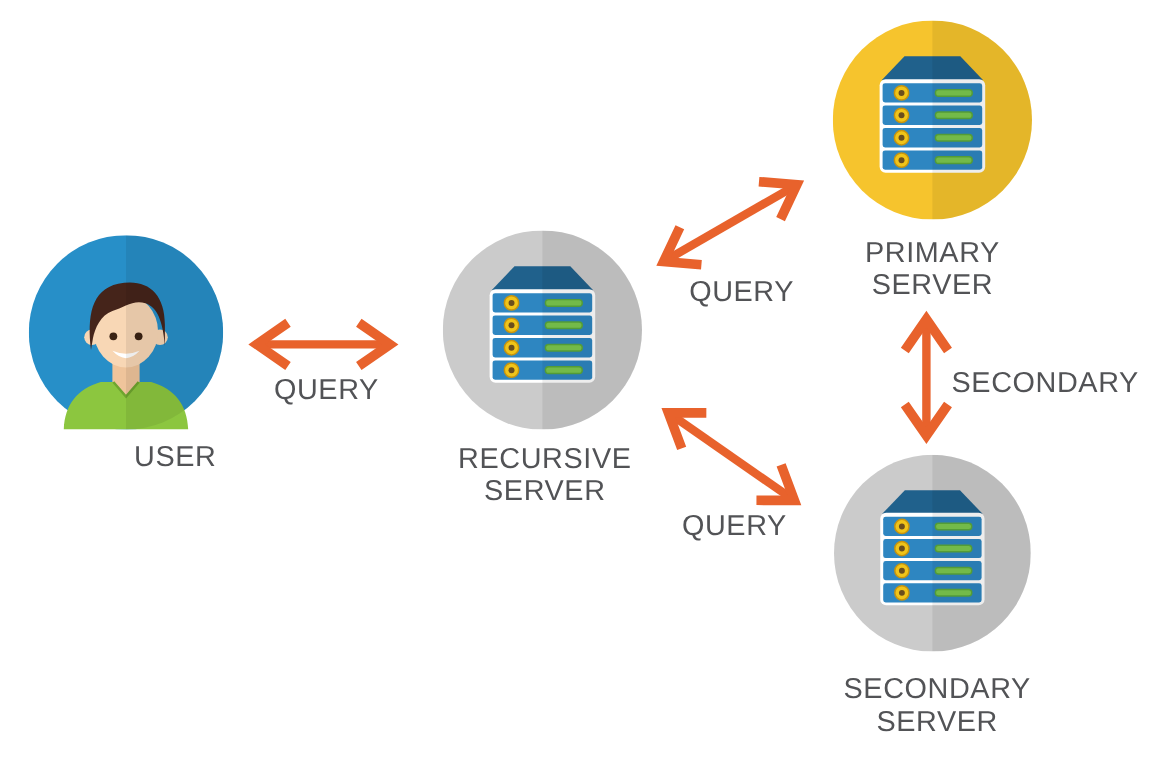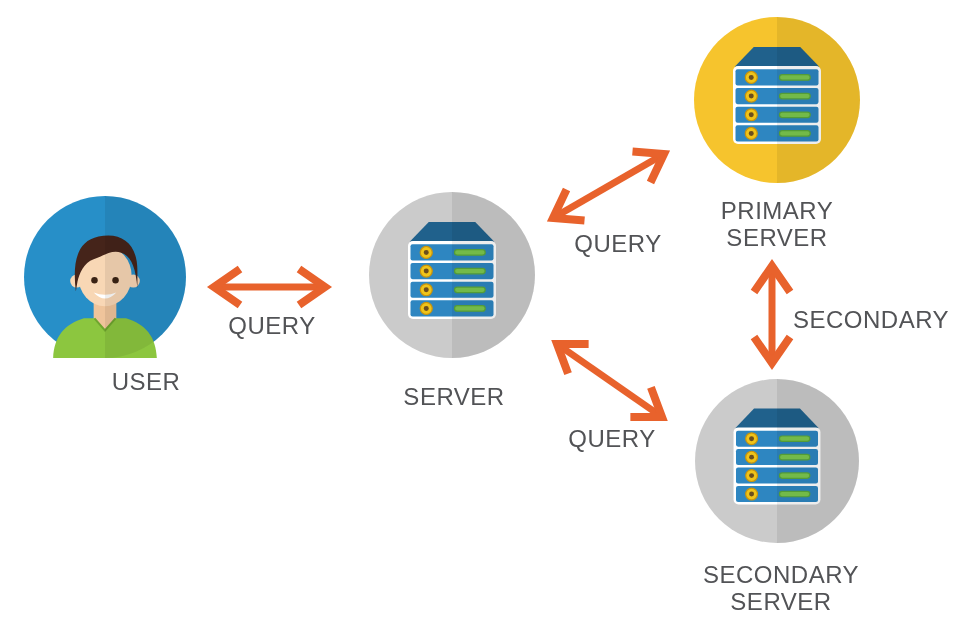--- a/index.html
+++ b/index.html
@@ -133,20 +133,21 @@
     <div class="node-label" style="left:106px; top:381px;margin-left:40px;">USER</div>
   </div>
 
   <div>
     <svg class="node-icon" style="left:369px; top:192px;" width="166" height="166" viewBox="0 0 200 200">
       <circle cx="100" cy="100" r="100" fill="#CBCBCB"></circle>
       <use href="#server-glyph"></use>
       <use href="#half-shade-path"></use>
     </svg>
     <div class="node-label" style="left:454px; top:396px;">
+      <span>RECURSIVE</span>
       <span>SERVER</span>
     </div>
   </div>
 
   <div>
     <svg class="node-icon" style="left:694px; top:17px;" width="166" height="166" viewBox="0 0 200 200">
       <circle cx="100" cy="100" r="100" fill="#F6C42D"></circle>
       <use href="#server-glyph"></use>
       <use href="#half-shade-path"></use>
     </svg>

